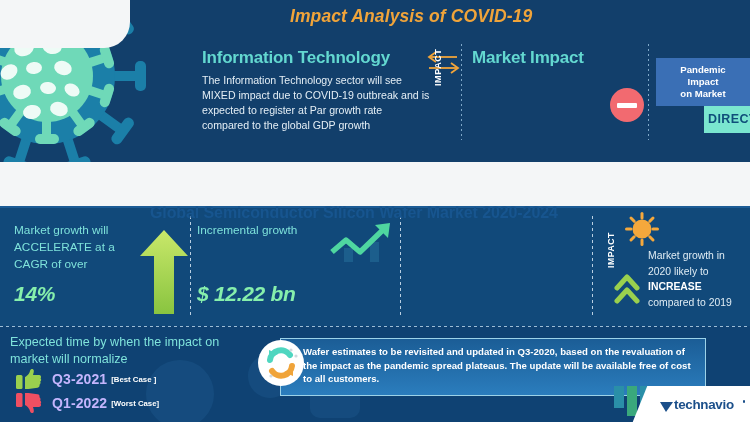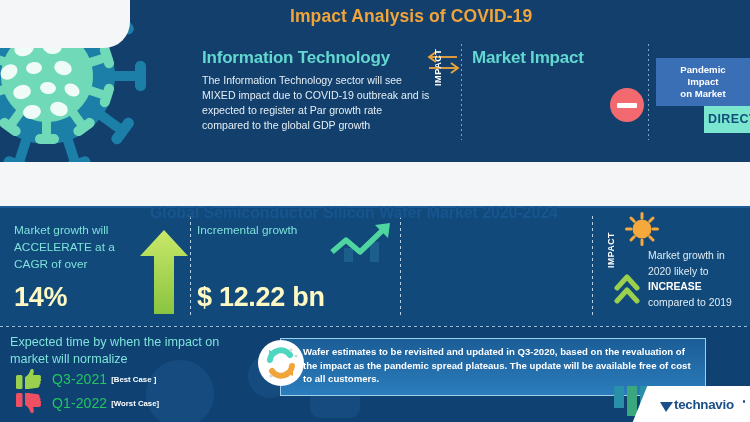--- a/index.html
+++ b/index.html
@@ -39,20 +39,21 @@
 
   .header-title {
     position: absolute; left: 290px; top: 6px;
     width: 420px;
     color: #f0a43a;
     font-size: 17.5px;
     font-weight: bold;
     letter-spacing: .1px;
     z-index: 5;
     text-align: left;
+    font-style: italic;
   }
 
   
   .it-block {
     position: absolute; left: 202px; top: 48px; width: 228px;
     z-index: 5;
   }
   .it-head {
     color: #63d8d0; font-size: 17px; font-weight: bold; margin-bottom: 5px;
     letter-spacing: -.2px;
@@ -123,21 +124,21 @@
     background: #11497a;
     z-index: 3;
   }
   .stat { position: absolute; top: 0; height: 118px; }
   .stat-sep {
     position: absolute; top: 8px; width: 1px; height: 100px;
     background-image: linear-gradient(to bottom, #b9cfe2 0 3px, transparent 3px 6px);
     background-size: 1px 6px;
   }
   .stat-label { color: #7fe3db; font-size: 11.8px; line-height: 1.45; font-weight: normal; }
-  .stat-value { color: #fef9c3; font-size: 27px; font-weight: bold; letter-spacing: -.3px; }
+  .stat-value { color: #86efac; font-size: 21px; font-weight: bold; letter-spacing: -.3px; font-style: italic; }
 
   
   .big-arrow { position: absolute; left: 140px; top: 22px; width: 48px; height: 84px; }
 
   
   .chart-icon { position: absolute; left: 330px; top: 222px; width: 66px; height: 44px; z-index: 6;}
 
   
   .sun-icon { position: absolute; left: 625px; top: 212px; width: 34px; height: 34px; z-index: 6; }
   .impact-vert2 {
@@ -160,21 +161,21 @@
   .bp-dots {
     position: absolute; left: 0; top: 0; width: 750px; height: 1px;
     background-image: linear-gradient(to right, #9dbdd6 0 3px, transparent 3px 6px);
     background-size: 6px 1px;
   }
   .norm-title {
     position: absolute; left: 10px; top: 334px; width: 250px;
     color: #7fe3db; font-size: 12.6px; line-height: 1.32; font-weight: normal; z-index: 6;
   }
   .case-row { position: absolute; left: 16px; z-index: 6; display: flex; align-items: center; }
-  .case-q { color: #22c55e; font-size: 14px; font-weight: normal; letter-spacing: .1px; }
+  .case-q { color: #c4b5fd; font-size: 14px; font-weight: bold; letter-spacing: .1px; }
   .case-tag { color: #ffffff; font-size: 7.8px; font-weight: bold; margin-left: 4px; }
 
   
   .callout {
     position: absolute; left: 280px; top: 338px; width: 426px; height: 58px;
     background: linear-gradient(to bottom, #1b5d96, #2b7dbd);
     border: 1px solid #9cd2e8;
     z-index: 5;
   }
   .callout-text {

